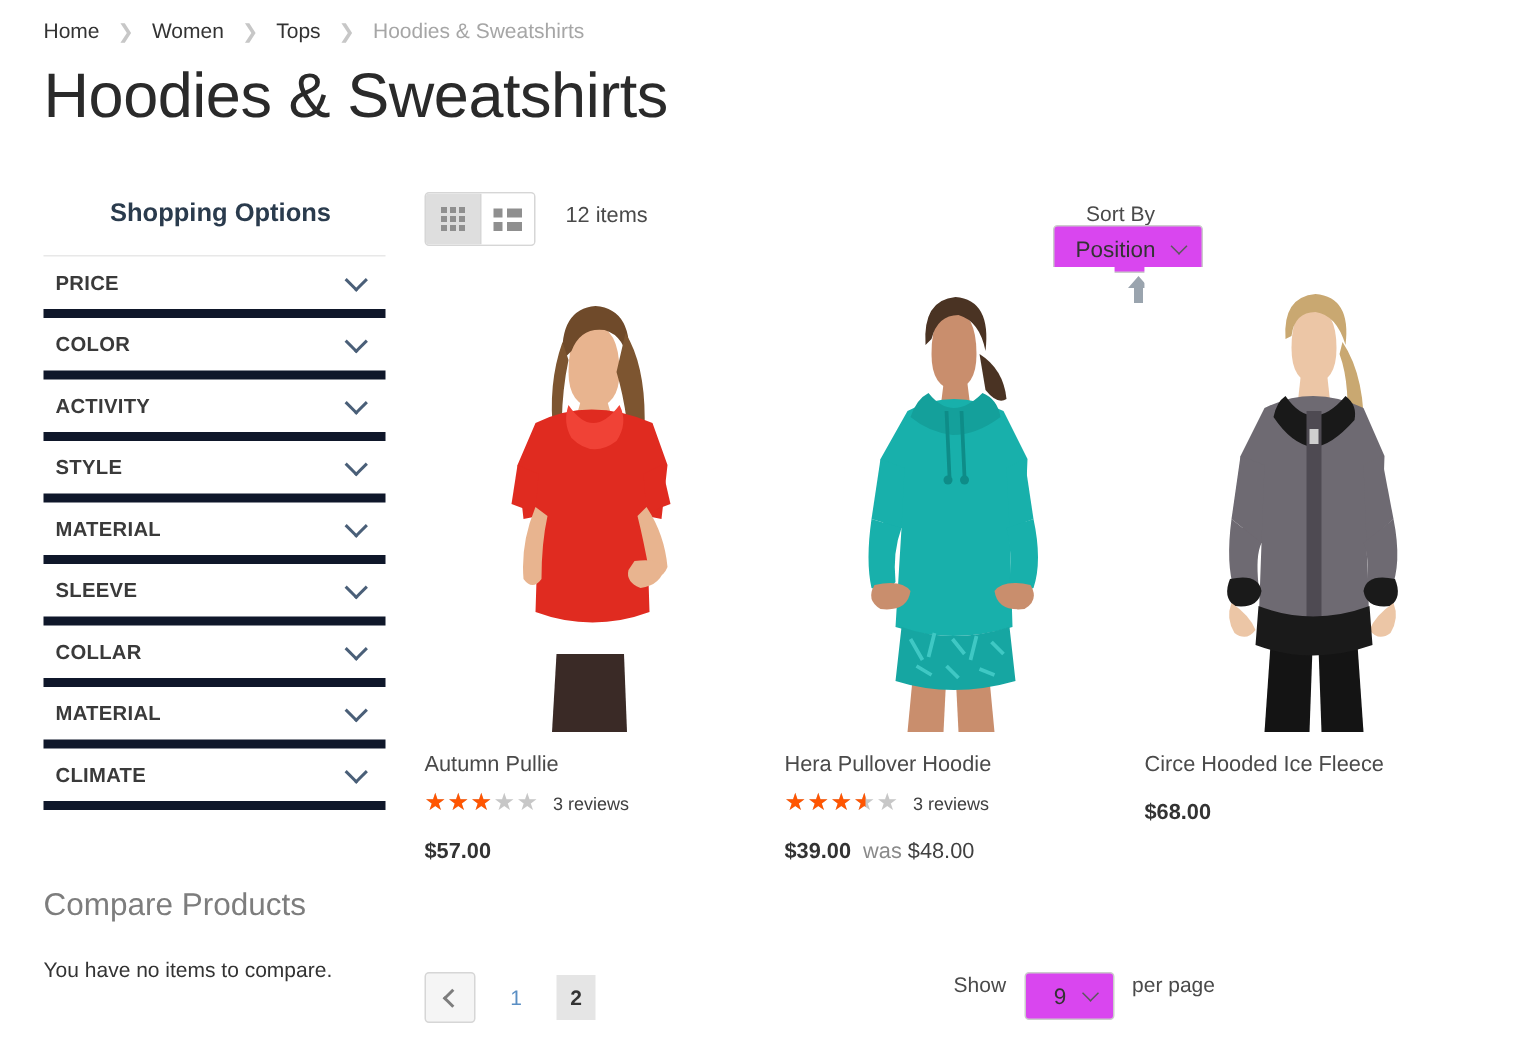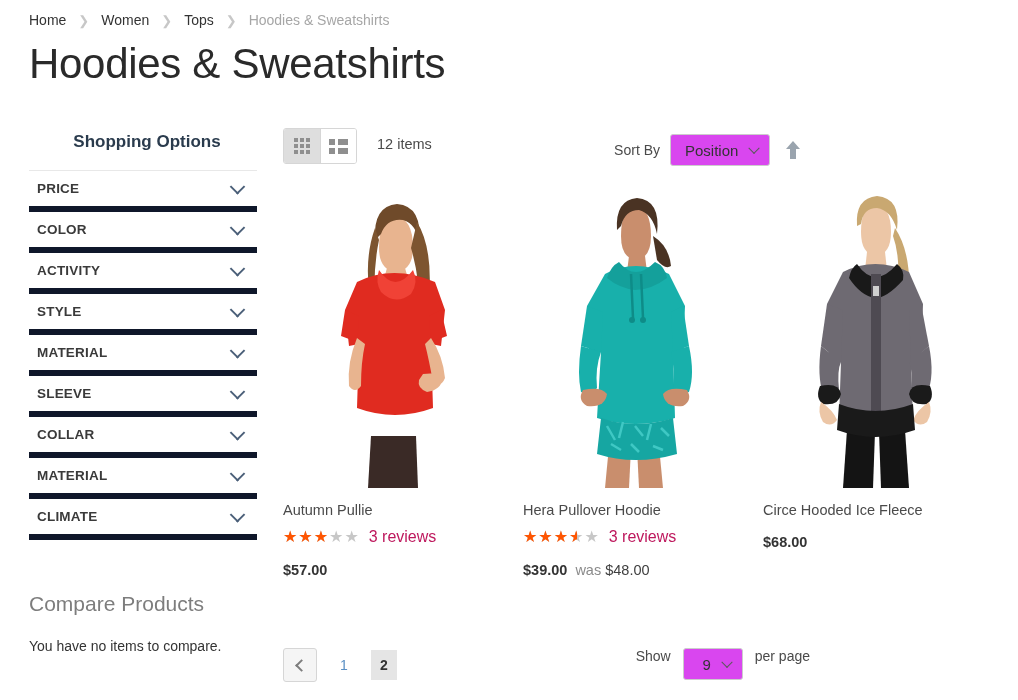--- a/index.html
+++ b/index.html
@@ -86,21 +86,21 @@
   .grid-glyph { display: grid; grid-template-columns: repeat(3, 4px); grid-gap: 2px; }
   .grid-glyph i { width: 4px; height: 4px; background: #8f8f8f; display: block; }
   .list-glyph { display: grid; grid-template-columns: 6px 10px; grid-gap: 3px 3px; }
   .list-glyph i { height: 6px; background: #8f8f8f; display: block; }
   .items-count {
     position: absolute; left: 94px; top: 26px;
     font-size: 14.5px; color: #4a4a4a;
   }
   .sorter {
     position: absolute; right: 10px; top: 24px;
-    display: flex; align-items: center;
+    display: flex; align-items: center; flex-direction: column;
   }
   .sort-label { font-size: 14px; color: #4a4a4a; margin-right: 10px; }
   .select-box {
     position: relative;
     border: 1px solid #cccccc; border-radius: 3px;
     background: #d946ef;
     height: 32px; min-width: 100px;
     display: flex; align-items: center;
     padding: 0 30px 0 14px;
     font-size: 15px; color: #333333;
@@ -138,21 +138,21 @@
     cursor: pointer;
   }
   .p-rating { margin-top: 10px; display: flex; align-items: center; }
   .stars { position: relative; display: inline-block; font-size: 16px; line-height: 1; letter-spacing: 1px; white-space: nowrap; }
   .stars .empty { color: #c7c7c7; }
   .stars .fill {
     position: absolute; left: 0; top: 0;
     color: #ff5501; overflow: hidden; white-space: nowrap;
   }
   .reviews-link {
-    margin-left: 9px; font-size: 16px; color: #be185d;
+    margin-left: 9px; font-size: 12px; color: #404040;
     text-decoration: none; cursor: pointer;
   }
   .p-price { margin-top: 16px; font-size: 14.5px; }
   .price-now { font-weight: bold; color: #333333; }
   .was-label { color: #8a8a8a; font-weight: normal; margin-left: 4px; }
   .price-old { color: #404040; font-weight: normal; }
 
   
   .pager { position: absolute; left: 283px; top: 648px; display: flex; align-items: center; }
   .pg-prev {

